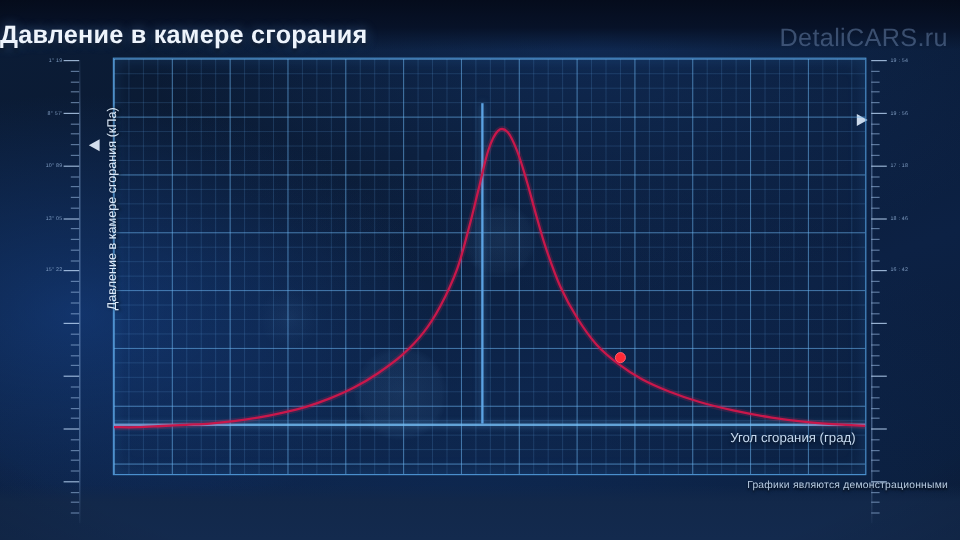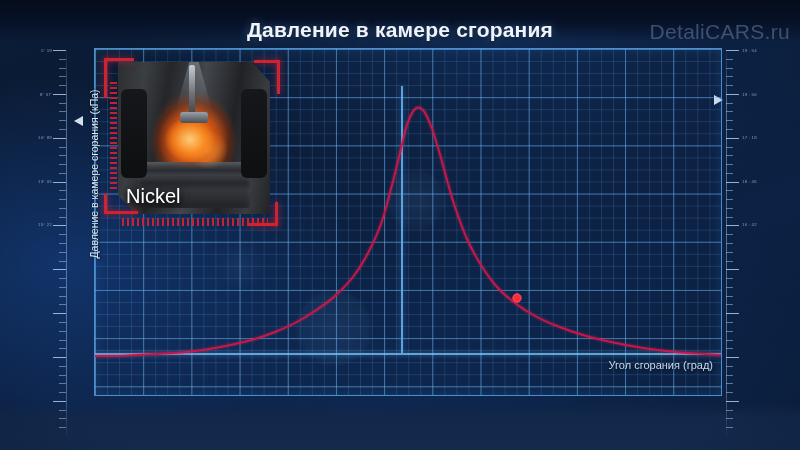--- a/index.html
+++ b/index.html
@@ -31,21 +31,21 @@
     background:linear-gradient(180deg, #050c1c 0%, #071228 55%, rgba(8,20,44,0) 100%);
   }
   #bottomband {
     position:absolute; left:0; top:404px; width:800px; height:46px;
     background:linear-gradient(180deg, rgba(10,26,54,0.0) 0%, #12284a 30%, #132a4e 100%);
   }
 
   
   #title {
     position:absolute; left:0; top:18px; width:800px;
-    text-align:center;
+    text-align:left;
     font-size:21px; font-weight:bold; color:#eef4fc;
     letter-spacing:0.2px;
     text-shadow:0 0 10px rgba(120,180,255,0.45), 0 2px 4px rgba(0,0,0,0.7);
     z-index:30;
   }
   #watermark {
     position:absolute; right:10px; top:20px;
     font-size:21px; color:#5a7297; opacity:0.62;
     letter-spacing:0.3px;
     z-index:30;
@@ -403,39 +403,18 @@
 
     <svg id="curvesvg" viewBox="0 0 628 348" preserveAspectRatio="none">
       <path id="curve-glow" fill="none" stroke="#e0214f" stroke-width="5" stroke-linecap="round" stroke-linejoin="round" opacity="0.18" d="M 0.00 307.00 C 3.33 307.00, 13.33 307.17, 20.00 307.00 C 26.67 306.83, 33.33 306.33, 40.00 306.00 C 46.67 305.67, 53.33 305.33, 60.00 305.00 C 66.67 304.67, 73.33 304.50, 80.00 304.00 C 86.67 303.50, 93.33 302.83, 100.00 302.00 C 106.67 301.17, 113.33 300.17, 120.00 299.00 C 126.67 297.83, 133.33 296.50, 140.00 295.00 C 146.67 293.50, 153.33 292.00, 160.00 290.00 C 166.67 288.00, 173.33 285.67, 180.00 283.00 C 186.67 280.33, 193.33 277.50, 200.00 274.00 C 206.67 270.50, 213.33 266.50, 220.00 262.00 C 226.67 257.50, 233.67 252.67, 240.00 247.00 C 246.33 241.33, 252.67 234.83, 258.00 228.00 C 263.33 221.17, 267.33 214.83, 272.00 206.00 C 276.67 197.17, 282.00 186.00, 286.00 175.00 C 290.00 164.00, 293.00 151.17, 296.00 140.00 C 299.00 128.83, 301.33 118.67, 304.00 108.00 C 306.67 97.33, 309.33 84.00, 312.00 76.00 C 314.67 68.00, 317.33 62.50, 320.00 60.00 C 322.67 57.50, 325.33 58.17, 328.00 61.00 C 330.67 63.83, 333.33 70.17, 336.00 77.00 C 338.67 83.83, 341.33 93.00, 344.00 102.00 C 346.67 111.00, 349.33 121.67, 352.00 131.00 C 354.67 140.33, 356.67 148.17, 360.00 158.00 C 363.33 167.83, 367.67 180.33, 372.00 190.00 C 376.33 199.67, 381.00 208.00, 386.00 216.00 C 391.00 224.00, 396.33 231.67, 402.00 238.00 C 407.67 244.33, 413.67 249.17, 420.00 254.00 C 426.33 258.83, 433.00 263.17, 440.00 267.00 C 447.00 270.83, 454.00 273.83, 462.00 277.00 C 470.00 280.17, 479.00 283.33, 488.00 286.00 C 497.00 288.67, 506.00 290.83, 516.00 293.00 C 526.00 295.17, 537.33 297.33, 548.00 299.00 C 558.67 300.67, 569.67 302.00, 580.00 303.00 C 590.33 304.00, 602.00 304.50, 610.00 305.00 C 618.00 305.50, 625.00 305.83, 628.00 306.00"></path>
       <path id="curve-path" fill="none" stroke="#c9174b" stroke-width="1.9" stroke-linecap="round" stroke-linejoin="round" d="M 0.00 307.00 C 3.33 307.00, 13.33 307.17, 20.00 307.00 C 26.67 306.83, 33.33 306.33, 40.00 306.00 C 46.67 305.67, 53.33 305.33, 60.00 305.00 C 66.67 304.67, 73.33 304.50, 80.00 304.00 C 86.67 303.50, 93.33 302.83, 100.00 302.00 C 106.67 301.17, 113.33 300.17, 120.00 299.00 C 126.67 297.83, 133.33 296.50, 140.00 295.00 C 146.67 293.50, 153.33 292.00, 160.00 290.00 C 166.67 288.00, 173.33 285.67, 180.00 283.00 C 186.67 280.33, 193.33 277.50, 200.00 274.00 C 206.67 270.50, 213.33 266.50, 220.00 262.00 C 226.67 257.50, 233.67 252.67, 240.00 247.00 C 246.33 241.33, 252.67 234.83, 258.00 228.00 C 263.33 221.17, 267.33 214.83, 272.00 206.00 C 276.67 197.17, 282.00 186.00, 286.00 175.00 C 290.00 164.00, 293.00 151.17, 296.00 140.00 C 299.00 128.83, 301.33 118.67, 304.00 108.00 C 306.67 97.33, 309.33 84.00, 312.00 76.00 C 314.67 68.00, 317.33 62.50, 320.00 60.00 C 322.67 57.50, 325.33 58.17, 328.00 61.00 C 330.67 63.83, 333.33 70.17, 336.00 77.00 C 338.67 83.83, 341.33 93.00, 344.00 102.00 C 346.67 111.00, 349.33 121.67, 352.00 131.00 C 354.67 140.33, 356.67 148.17, 360.00 158.00 C 363.33 167.83, 367.67 180.33, 372.00 190.00 C 376.33 199.67, 381.00 208.00, 386.00 216.00 C 391.00 224.00, 396.33 231.67, 402.00 238.00 C 407.67 244.33, 413.67 249.17, 420.00 254.00 C 426.33 258.83, 433.00 263.17, 440.00 267.00 C 447.00 270.83, 454.00 273.83, 462.00 277.00 C 470.00 280.17, 479.00 283.33, 488.00 286.00 C 497.00 288.67, 506.00 290.83, 516.00 293.00 C 526.00 295.17, 537.33 297.33, 548.00 299.00 C 558.67 300.67, 569.67 302.00, 580.00 303.00 C 590.33 304.00, 602.00 304.50, 610.00 305.00 C 618.00 305.50, 625.00 305.83, 628.00 306.00"></path>
       <circle id="curve-marker" r="4.2" fill="#ff2a36" stroke="#ff6070" stroke-width="0.8" cx="422" cy="249"></circle>
     </svg>
 
     <div id="xaxislabel">Угол сгорания (град)</div>
   </div>
 
-  <div class="card" id="card-left">
-    <div class="img">
-      <div class="darkcol-l"></div>
-      <div class="darkcol-r"></div>
-      <div class="flame"></div>
-      <div class="valve"></div>
-      <div class="valve-head"></div>
-    </div>
-    <div class="comb"></div>
-    <div class="redside"></div>
-    <div class="card-frame">
-      <div class="brk red" style="left:0;top:4px;width:3px;height:40px;"></div>
-      <div class="brk red" style="left:0;top:4px;width:30px;height:3px;"></div>
-      <div class="brk red" style="right:0;top:6px;width:3px;height:34px;"></div>
-      <div class="brk red" style="right:0;top:6px;width:26px;height:3px;"></div>
-      <div class="brk red" style="right:2px;top:148px;width:3px;height:24px;"></div>
-      <div class="brk red" style="right:2px;bottom:2px;width:30px;height:3px;"></div>
-      <div class="brk red" style="left:0;bottom:14px;width:34px;height:3px;"></div>
-      <div class="brk red" style="left:0;bottom:14px;width:3px;height:20px;"></div>
-    </div>
-    <div class="card-label">Nickel</div>
-  </div>
-
-
+
+
+  <div id="disclaimer">Графики являются демонстрационными</div>
 
   <div id="vignette"></div>
 </div>
 
 </body></html>

